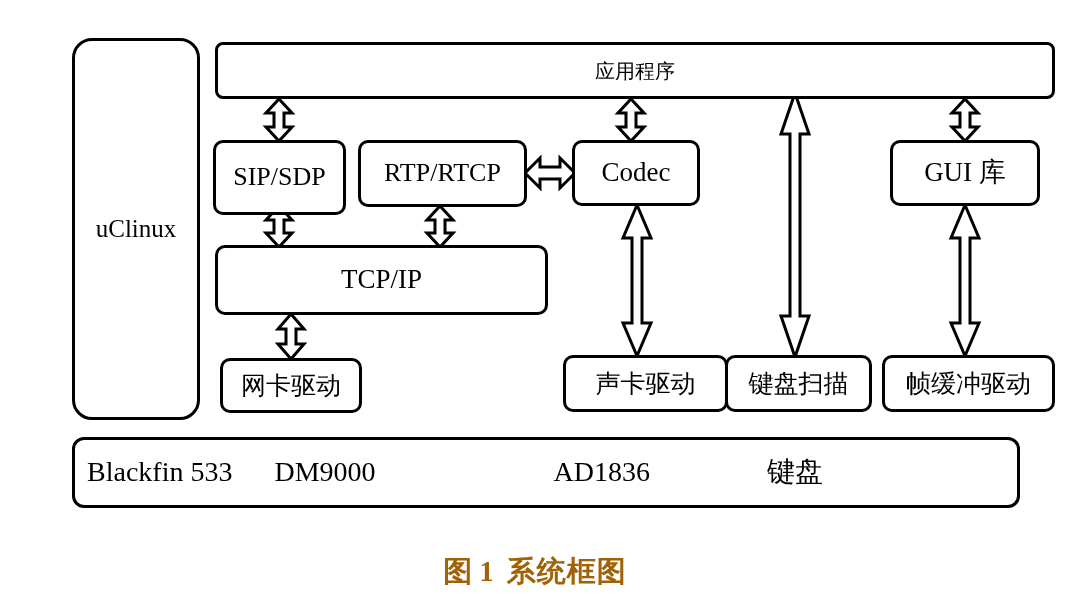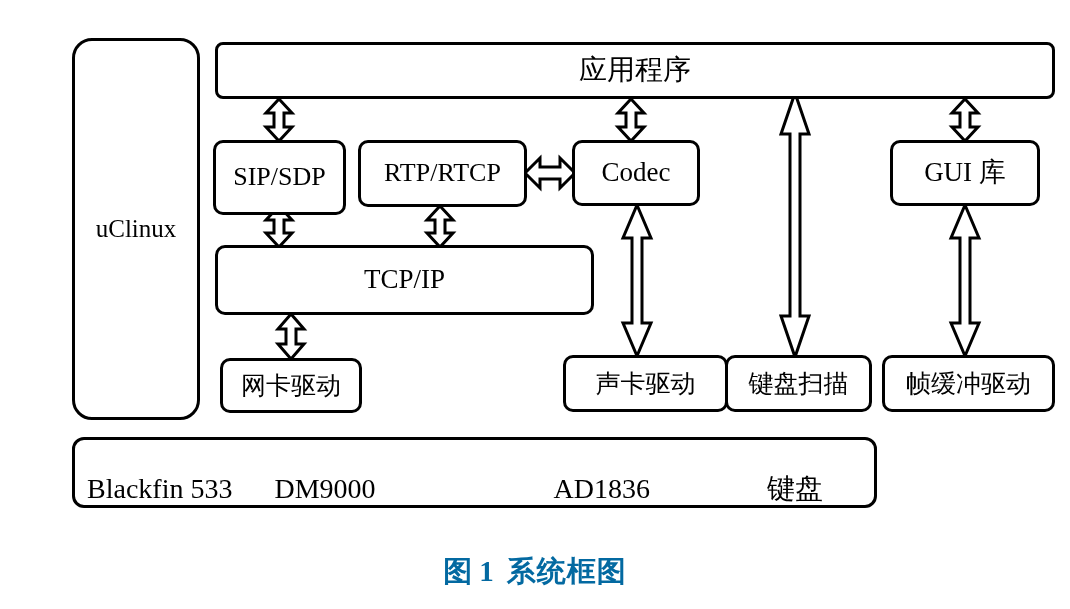--- a/index.html
+++ b/index.html
@@ -34,40 +34,39 @@
   }
   
   #uclinux-box {
     left: 72px; top: 38px; width: 128px; height: 382px;
     border-radius: 20px;
     font-size: 25px;
   }
   #app-box {
     left: 215px; top: 42px; width: 840px; height: 57px;
     border-radius: 8px;
-    font-size: 28px;
+    font-size: 20px;
     justify-content: center;
   }
   #app-box .box-label { position: relative; left: 0px; }
   #sip-box  { left: 213px; top: 140px; width: 133px; height: 75px; font-size: 26px; }
   #rtp-box  { left: 358px; top: 140px; width: 169px; height: 67px; font-size: 26px; }
   #codec-box{ left: 572px; top: 140px; width: 128px; height: 66px; font-size: 27px; }
   #gui-box  { left: 890px; top: 140px; width: 150px; height: 66px; font-size: 27px; }
-  #tcpip-box{ left: 215px; top: 245px; width: 379px; height: 70px; font-size: 27px; }
+  #tcpip-box{ left: 215px; top: 245px; width: 333px; height: 70px; font-size: 27px; }
   #nic-box  { left: 220px; top: 358px; width: 142px; height: 55px; font-size: 25px; }
   #sound-box{ left: 563px; top: 355px; width: 165px; height: 57px; font-size: 25px; }
   #keyb-box { left: 725px; top: 355px; width: 147px; height: 57px; font-size: 25px; }
   #fb-box   { left: 882px; top: 355px; width: 173px; height: 57px; font-size: 25px; }
   #hw-box {
-    left: 72px; top: 437px; width: 805px; height: 71px;
+    left: 72px; top: 437px; width: 948px; height: 71px;
     border-radius: 12px;
     font-size: 28px;
     justify-content: flex-start;
     z-index: 2;
-    align-items: flex-end;
   }
   #hw-box .hw-inner {
     display: flex;
     align-items: center;
     width: 100%;
     padding-left: 12px;
     box-sizing: border-box;
     white-space: nowrap;
   }
   .hw-item { display: inline-block; }
@@ -81,21 +80,21 @@
     z-index: 1;
   }
   .arrow svg { display: block; overflow: visible; }
   
   #caption {
     position: absolute;
     left: 0; top: 552px; width: 1070px;
     text-align: center;
     font-size: 29px;
     font-weight: bold;
-    color: #0369a1;
+    color: #a16207;
     font-family: "Liberation Serif", "DejaVu Serif", serif;
     letter-spacing: 1px;
   }
   #caption .cap-num { margin: 0 12px 0 6px; }
 </style>
 </head>
 <body>
 
 <div id="page">
 

